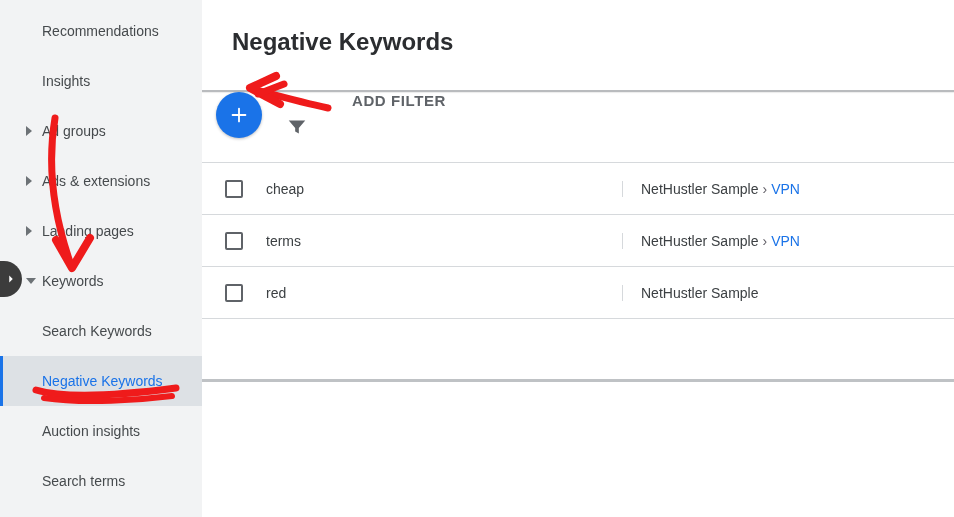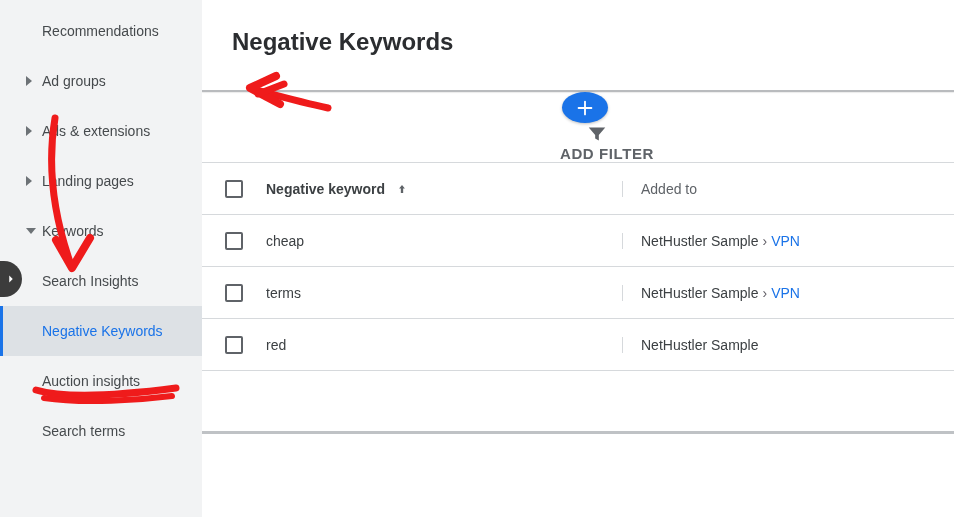--- a/index.html
+++ b/index.html
@@ -42,21 +42,21 @@
   .sub-item.active {
     background:#dde1e5; color:#1a73e8;
     border-left:3px solid #1a73e8; padding-left:39px;
   }
 
   
   .main { flex:1; display:flex; flex-direction:column; }
   .page-title { font-size:24px; font-weight:600; padding:12px 0 18px 30px; color:#2b2d30; }
   .title-divider { height:2px; background:#b9bbbe; box-shadow:0 1px 1px rgba(0,0,0,0.08); }
 
-  .toolbar { display:flex; align-items:center; height:70px; padding-left:14px;flex-direction:column; }
+  .toolbar { display:flex; height:70px; padding-left:14px; }
   .fab {
     width:46px; height:46px; border-radius:50%;
     background:#1a73e8; display:flex; align-items:center; justify-content:center;
     cursor:pointer; box-shadow:0 1px 3px rgba(0,0,0,0.25);
   }
   .fab svg { width:22px; height:22px; }
   .filter-icon { margin-left:24px; cursor:pointer; display:flex; align-items:center; }
   .filter-icon svg { width:22px; height:22px; }
   .add-filter {
     margin-left:44px; font-size:15px; letter-spacing:0.6px;
@@ -94,38 +94,41 @@
     <svg viewBox="0 0 24 24">
         <path fill="#fff" d="M9 6l6 6-6 6z"></path>
       </svg>
   </div>
 
   <nav class="sidebar">
     <div class="nav-item">
       <span>Recommendations</span>
     </div>
     <div class="nav-item">
+      <span>Insights</span>
+    </div>
+    <div class="nav-item">
       <span class="caret"></span>
       <span>Ad groups</span>
     </div>
     <div class="nav-item">
       <span class="caret"></span>
       <span>Ads &amp; extensions</span>
     </div>
     <div class="nav-item">
       <span class="caret"></span>
       <span>Landing pages</span>
     </div>
     <div class="nav-item expanded">
       <span class="caret"></span>
       <span>Keywords</span>
     </div>
 
     <div class="sub-item">
-      <span>Search Insights</span>
+      <span>Search Keywords</span>
     </div>
     <div class="sub-item active">
       <span>Negative Keywords</span>
     </div>
     <div class="sub-item">
       <span>Auction insights</span>
     </div>
     <div class="sub-item">
       <span>Search terms</span>
     </div>
@@ -143,36 +146,20 @@
       </div>
       <div class="filter-icon">
         <svg viewBox="0 0 24 24">
             <path fill="#5f6368" d="M3 5h18l-7 8v6l-4-2v-4z"></path>
           </svg>
       </div>
       <div class="add-filter">ADD FILTER</div>
     </div>
 
     <div class="table">
-      <div class="row header-row">
-        <div class="col-check">
-          <div class="checkbox"></div>
-        </div>
-        <div class="col-kw">
-          <span>Negative keyword</span>
-          <span class="sort-arrow">
-            <svg viewBox="0 0 24 24">
-                <path fill="#5f6368" d="M12 5l5 6h-3v8h-4v-8H7z"></path>
-              </svg>
-          </span>
-        </div>
-        <div class="col-added">
-          <span>Added to</span>
-        </div>
-      </div>
 
       <div class="row">
         <div class="col-check">
             <div class="checkbox"></div>
           </div>
         <div class="col-kw">
             <span>cheap</span>
           </div>
         <div class="col-added">
           <span>NetHustler Sample</span>

